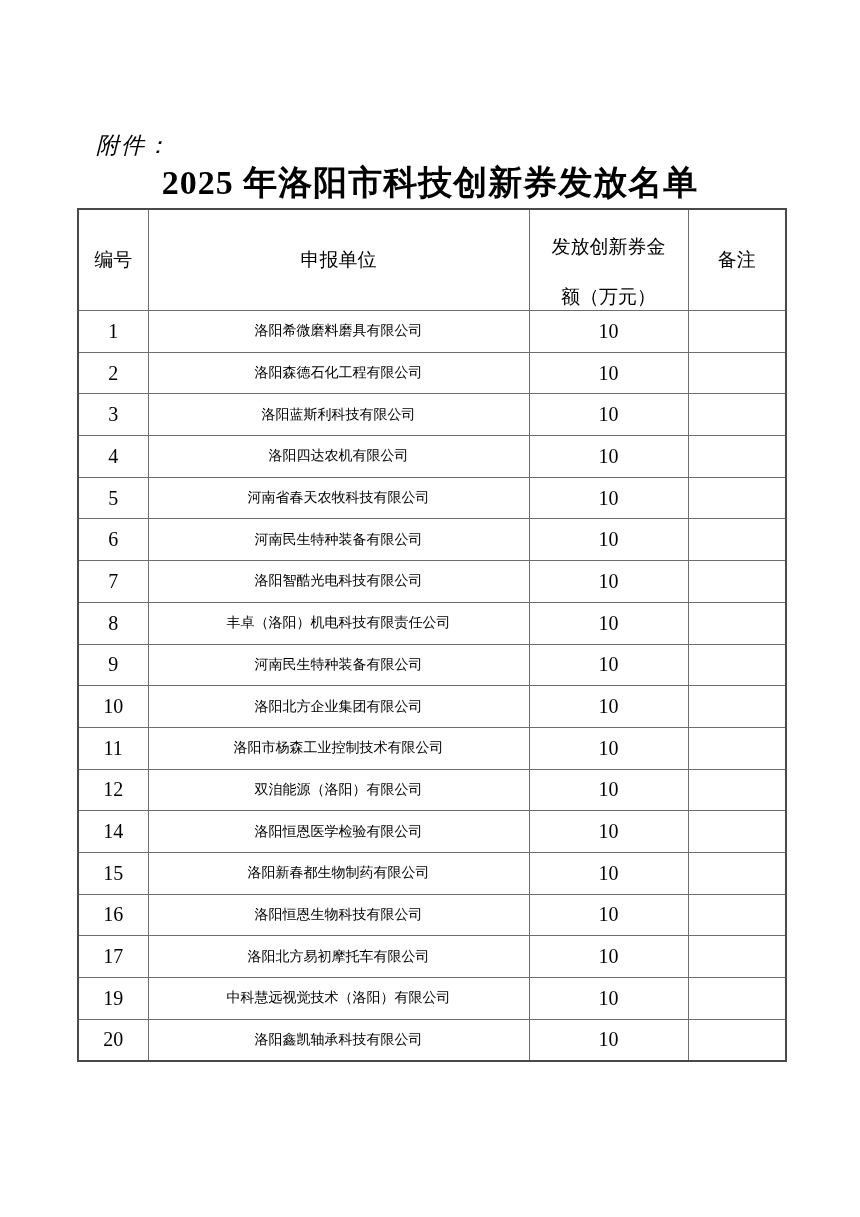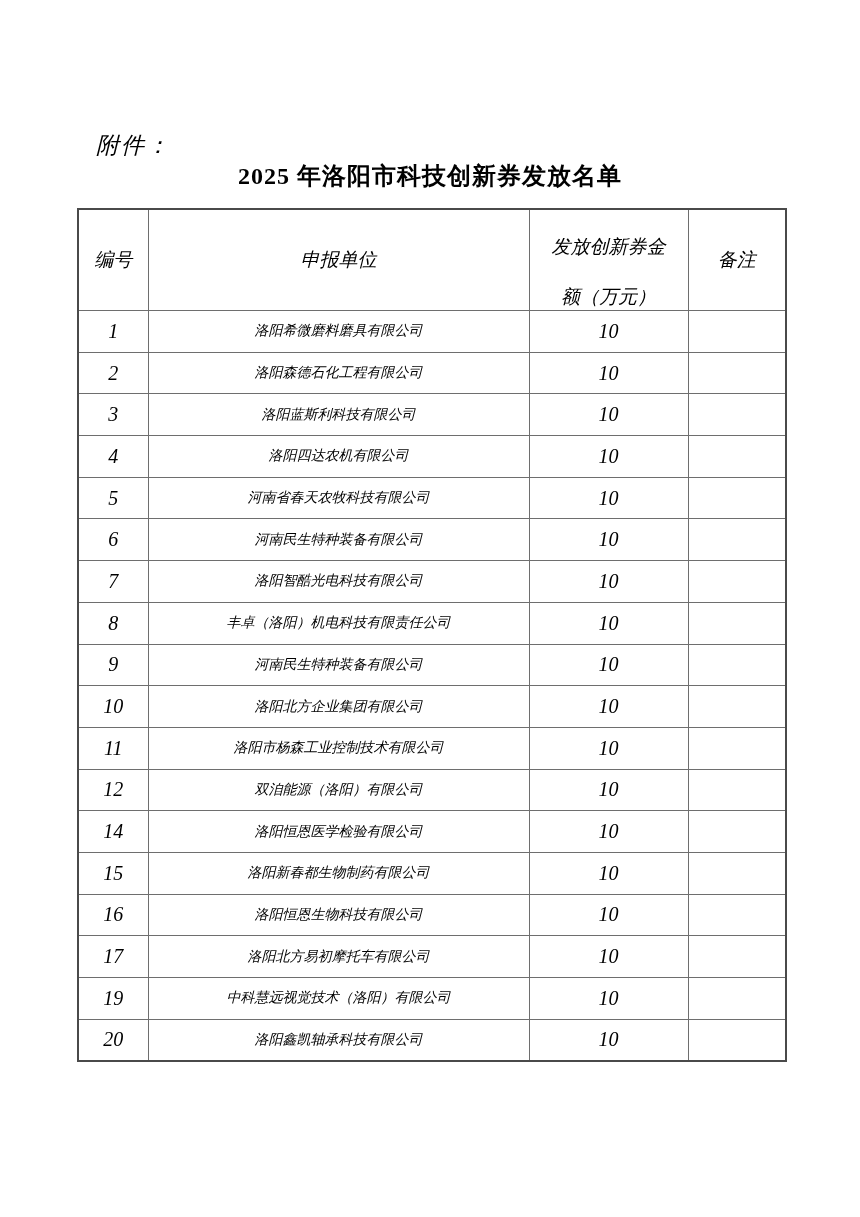--- a/index.html
+++ b/index.html
@@ -19,33 +19,32 @@
     letter-spacing: 2px;
     font-style: italic;
   }
   .doc-title {
     position: absolute;
     left: 0;
     top: 160px;
     width: 860px;
     margin: 0;
     text-align: center;
-    font-size: 24px;
+    font-size: 34px;
     font-weight: 700;
     letter-spacing: 1px;
   }
   table.voucher {
     position: absolute;
     left: 77px;
     top: 208px;
     width: 708px;
     border-collapse: collapse;
     table-layout: fixed;
     border: 2px solid #4a4a4a;
-    font-style: italic;
   }
   .voucher th, .voucher td {
     border: 1px solid #6e6e6e;
     text-align: center;
     vertical-align: middle;
     padding: 0;
     font-weight: normal;
     overflow: hidden;
     white-space: nowrap;
   }

